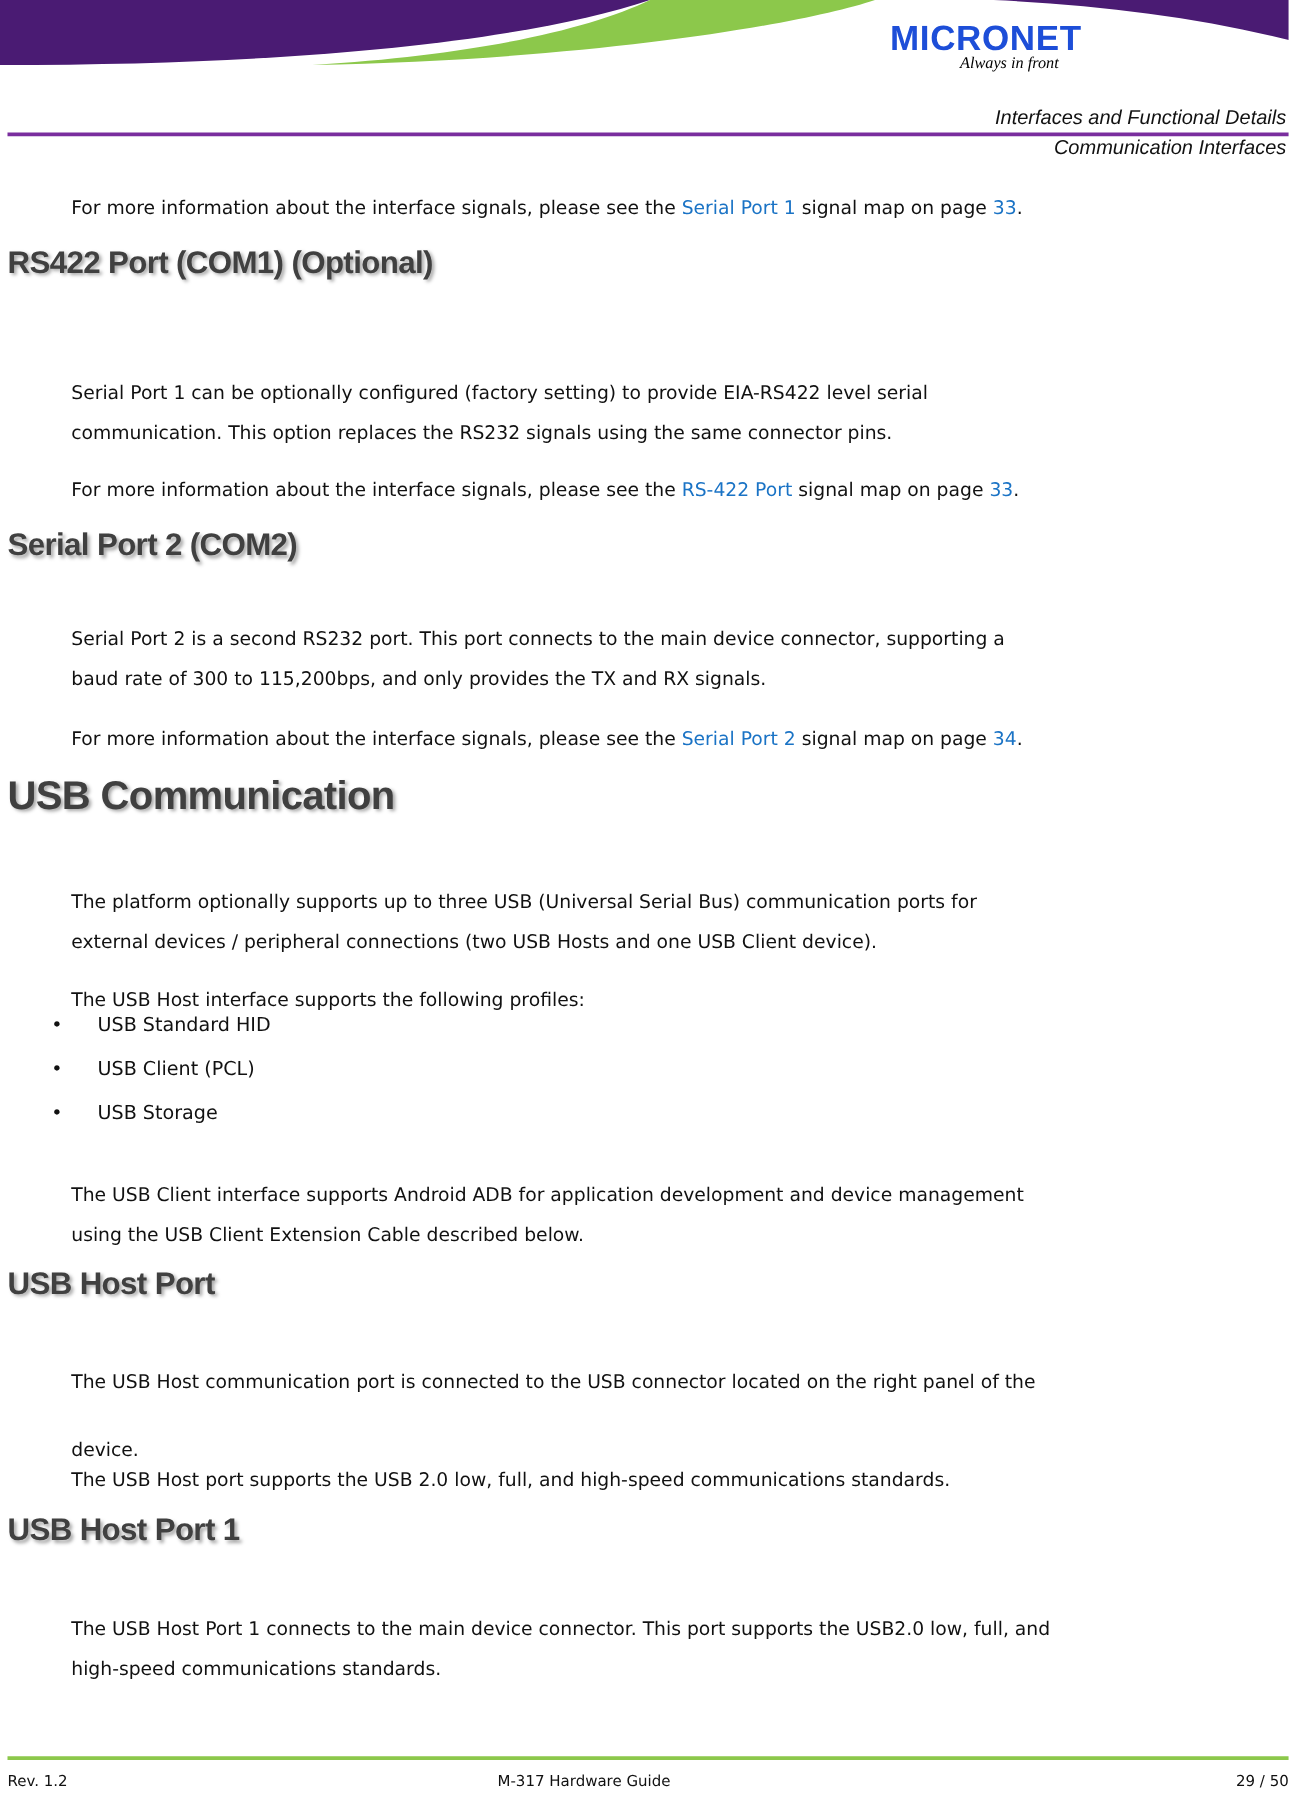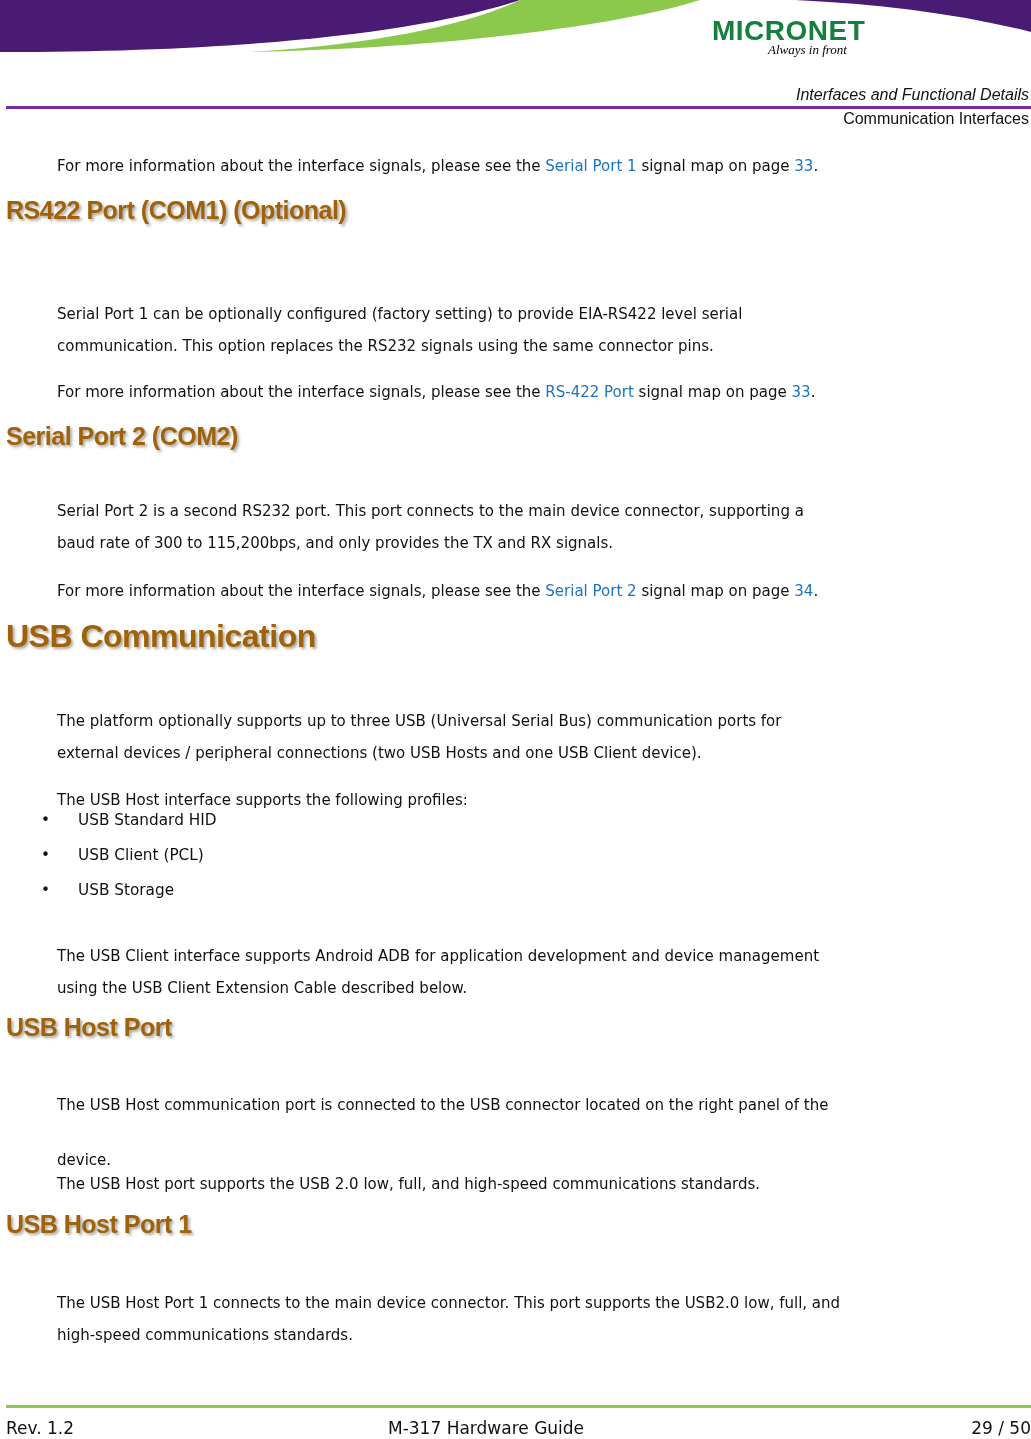--- a/index.html
+++ b/index.html
@@ -1,33 +1,33 @@
 <!DOCTYPE html>
 <html><head>
 <meta charset="utf-8">
 <style>
   html, body { margin: 0; padding: 0; background: #ffffff; }
   body { width: 1031px; height: 1439px; position: relative; overflow: hidden; font-family: "DejaVu Sans", sans-serif; color: #111; }
   .banner { position: absolute; left: 0; top: 0; width: 1031px; height: 60px; }
   .logo { position: absolute; left: 712px; top: 16px; width: 180px; height: 44px; }
-  .logo-word { position: absolute; left: 0; top: 0; font-family: "Liberation Sans", sans-serif; font-weight: bold; font-size: 28px; color: #15803d; letter-spacing: 0.5px; line-height: 30px; }
+  .logo-word { position: absolute; left: 0; top: 0; font-family: "Liberation Sans", sans-serif; font-weight: bold; font-size: 28px; color: #1d4ed8; letter-spacing: 0.5px; line-height: 30px; }
   .logo-tag { position: absolute; left: 56px; top: 26px; font-family: "Liberation Serif", serif; font-style: italic; font-size: 13px; color: #000000; }
   .hdr-title { position: absolute; right: 2px; top: 86px; font-family: "Liberation Sans", sans-serif; font-style: italic; font-size: 16px; color: #111; }
   .hdr-rule { position: absolute; left: 6px; right: 0; top: 106px; height: 3px; background: #7a2e9e; }
-  .hdr-sub { position: absolute; right: 2px; top: 110px; font-family: "Liberation Sans", sans-serif; font-size: 16px; color: #111; }
+  .hdr-sub { position: absolute; right: 2px; top: 110px; font-family: "Liberation Sans", sans-serif; font-style: italic; font-size: 16px; color: #111; }
   p.body { position: absolute; left: 41px; margin: 16px; font-size: 15px; line-height: 28px; color: #111; width: 990px; }
   .link { color: #1a73c5; }
-  h2.h { position: absolute; left: 6px; margin: 0; font-family: "Liberation Sans", sans-serif; font-weight: bold; color: #a16207; text-shadow: 2px 2px 3px rgba(0,0,0,0.35); letter-spacing: -0.5px; }
+  h2.h { position: absolute; left: 6px; margin: 0; font-family: "Liberation Sans", sans-serif; font-weight: bold; color: #404040; text-shadow: 2px 2px 3px rgba(0,0,0,0.35); letter-spacing: -0.5px; }
   .h-m { font-size: 25px; }
   .h-l { font-size: 32px; }
   .bullet { position: absolute; left: 41px; font-size: 15.3px; }
   .bullet .dot { position: absolute; left: 0; top: 0; }
   .bullet .txt { position: absolute; left: 37px; top: 0; white-space: nowrap; text-align: center; }
   .ftr-rule { position: absolute; left: 6px; right: 0; top: 1405px; height: 3px; background: #8cc84b; }
-  .ftr { position: absolute; top: 1418px; font-size: 17px; color: #111; }
+  .ftr { position: absolute; top: 1418px; font-size: 12px; color: #111; }
 </style>
 </head>
 <body>
 
 <svg class="banner" viewBox="0 0 1031 60" preserveAspectRatio="none">
   <path d="M0,0 L520,0 C430,30 260,52 0,52 Z" fill="#4a1b73"></path>
   <path d="M520,0 L700,0 C640,20 470,48 250,52 C380,44 470,24 520,0 Z" fill="#8cc84b"></path>
   <path d="M700,0 C660,12 520,38 290,50 C480,42 620,18 680,0 Z" fill="#4a1b73" opacity="0.0"></path>
   <path d="M795,0 L1031,0 L1031,32 C960,14 880,4 795,0 Z" fill="#4a1b73"></path>
 </svg>
@@ -93,14 +93,14 @@
 
 <p class="body" style="top:1154px">The USB Host port supports the USB 2.0 low, full, and high-speed communications standards.</p>
 
 <h2 class="h h-m" style="top:1210px">USB Host Port 1</h2>
 
 <p class="body" style="top:1273px">The USB Host Port 1 connects to the main device connector. This port supports the USB2.0 low, full, and</p>
 <p class="body" style="top:1305px">high-speed communications standards.</p>
 
 <div class="ftr-rule"></div>
 <div class="ftr" style="left:6px">Rev. 1.2</div>
-<div class="ftr" style="left:388px">M-317 Hardware Guide</div>
+<div class="ftr" style="left:398px">M-317 Hardware Guide</div>
 <div class="ftr" style="right:0">29 / 50</div>
 
 </body></html>

